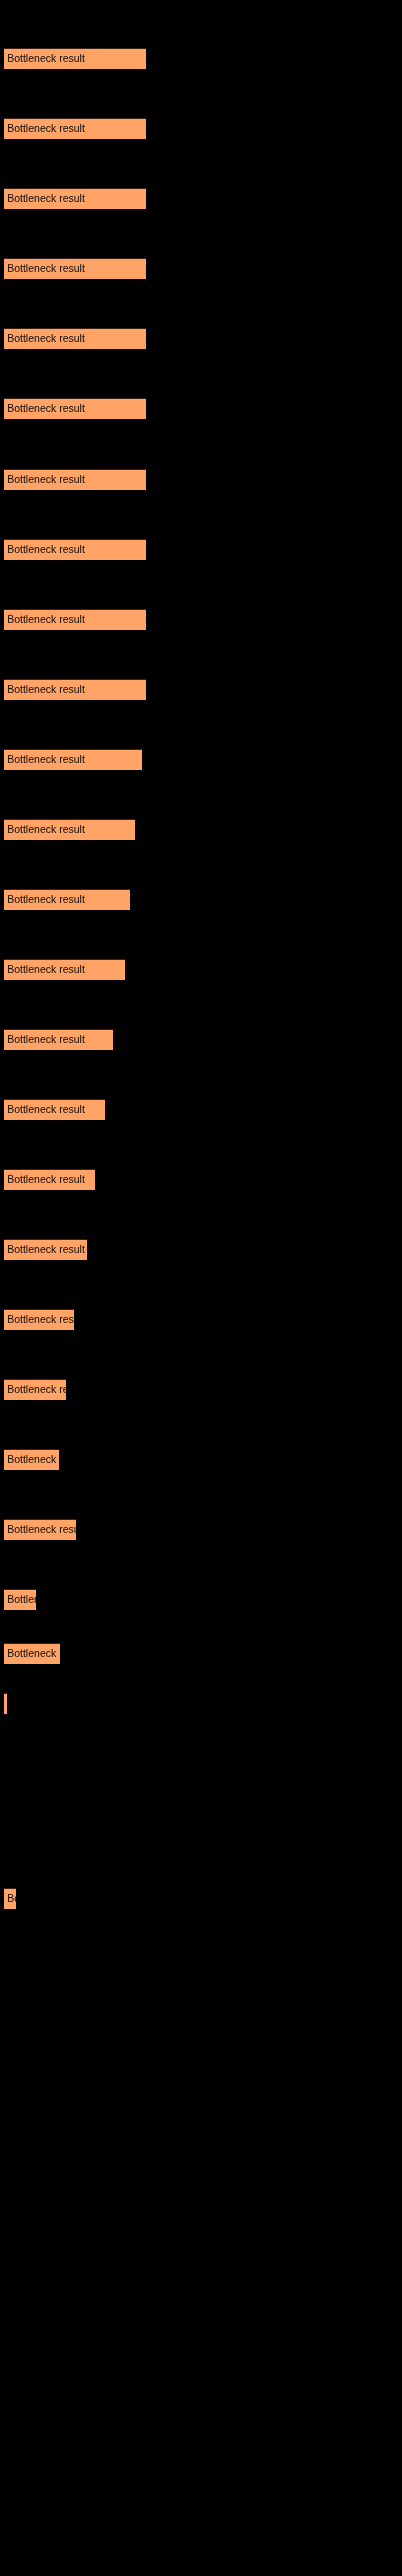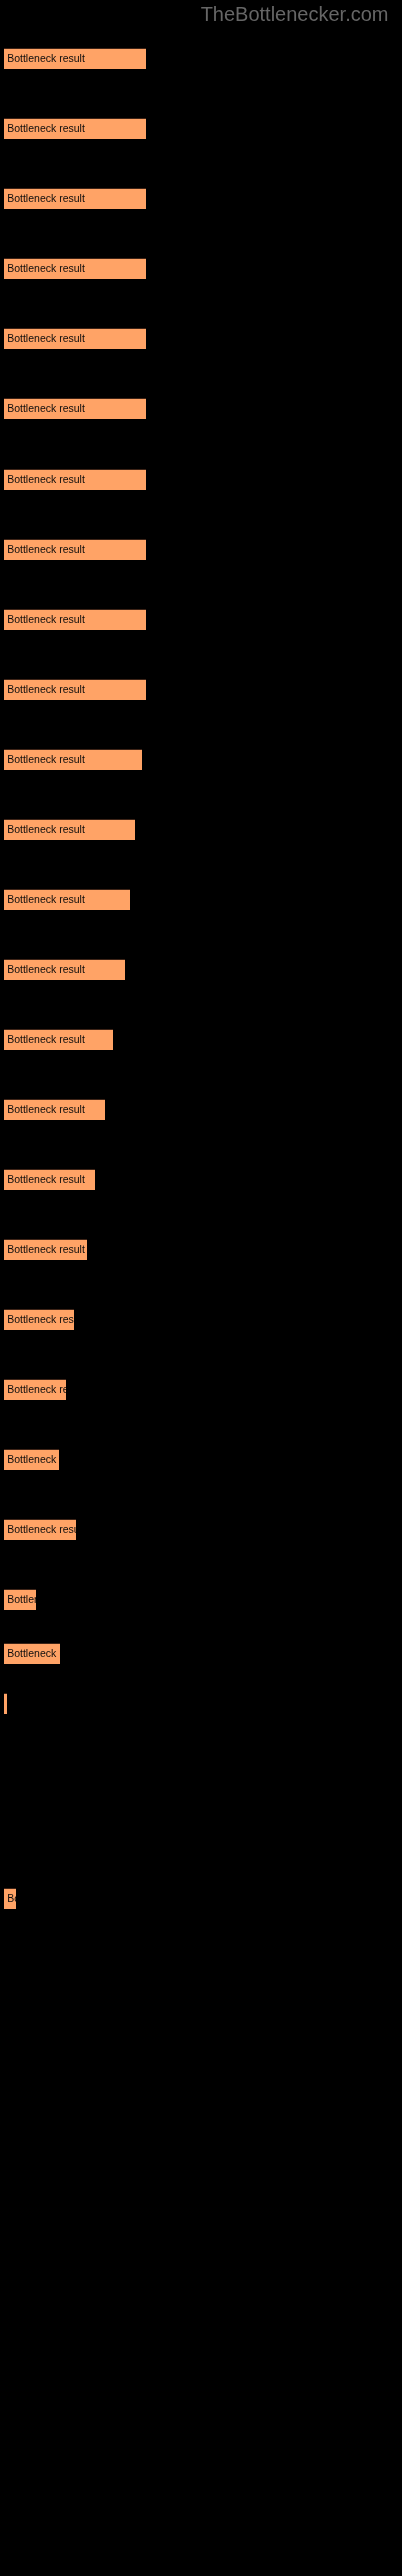--- a/index.html
+++ b/index.html
@@ -58,21 +58,20 @@
     color: #0d0d0d;
     white-space: nowrap;
     line-height: 11.3px;
   }
 </style>
 </head>
 <body>
 
 <div id="chart-root">
 
-  <div class="watermark">TheBottlenecker.com</div>
 
   <div class="bars-layer">
       <div class="bar" style="top: 48px; width: 142px; height: 21px;">
         <span class="bar-label">Bottleneck result</span>
       </div>
       <div class="bar" style="top: 118px; width: 142px; height: 21px;">
         <span class="bar-label">Bottleneck result</span>
       </div>
       <div class="bar" style="top: 188px; width: 142px; height: 21px;">
         <span class="bar-label">Bottleneck result</span>

